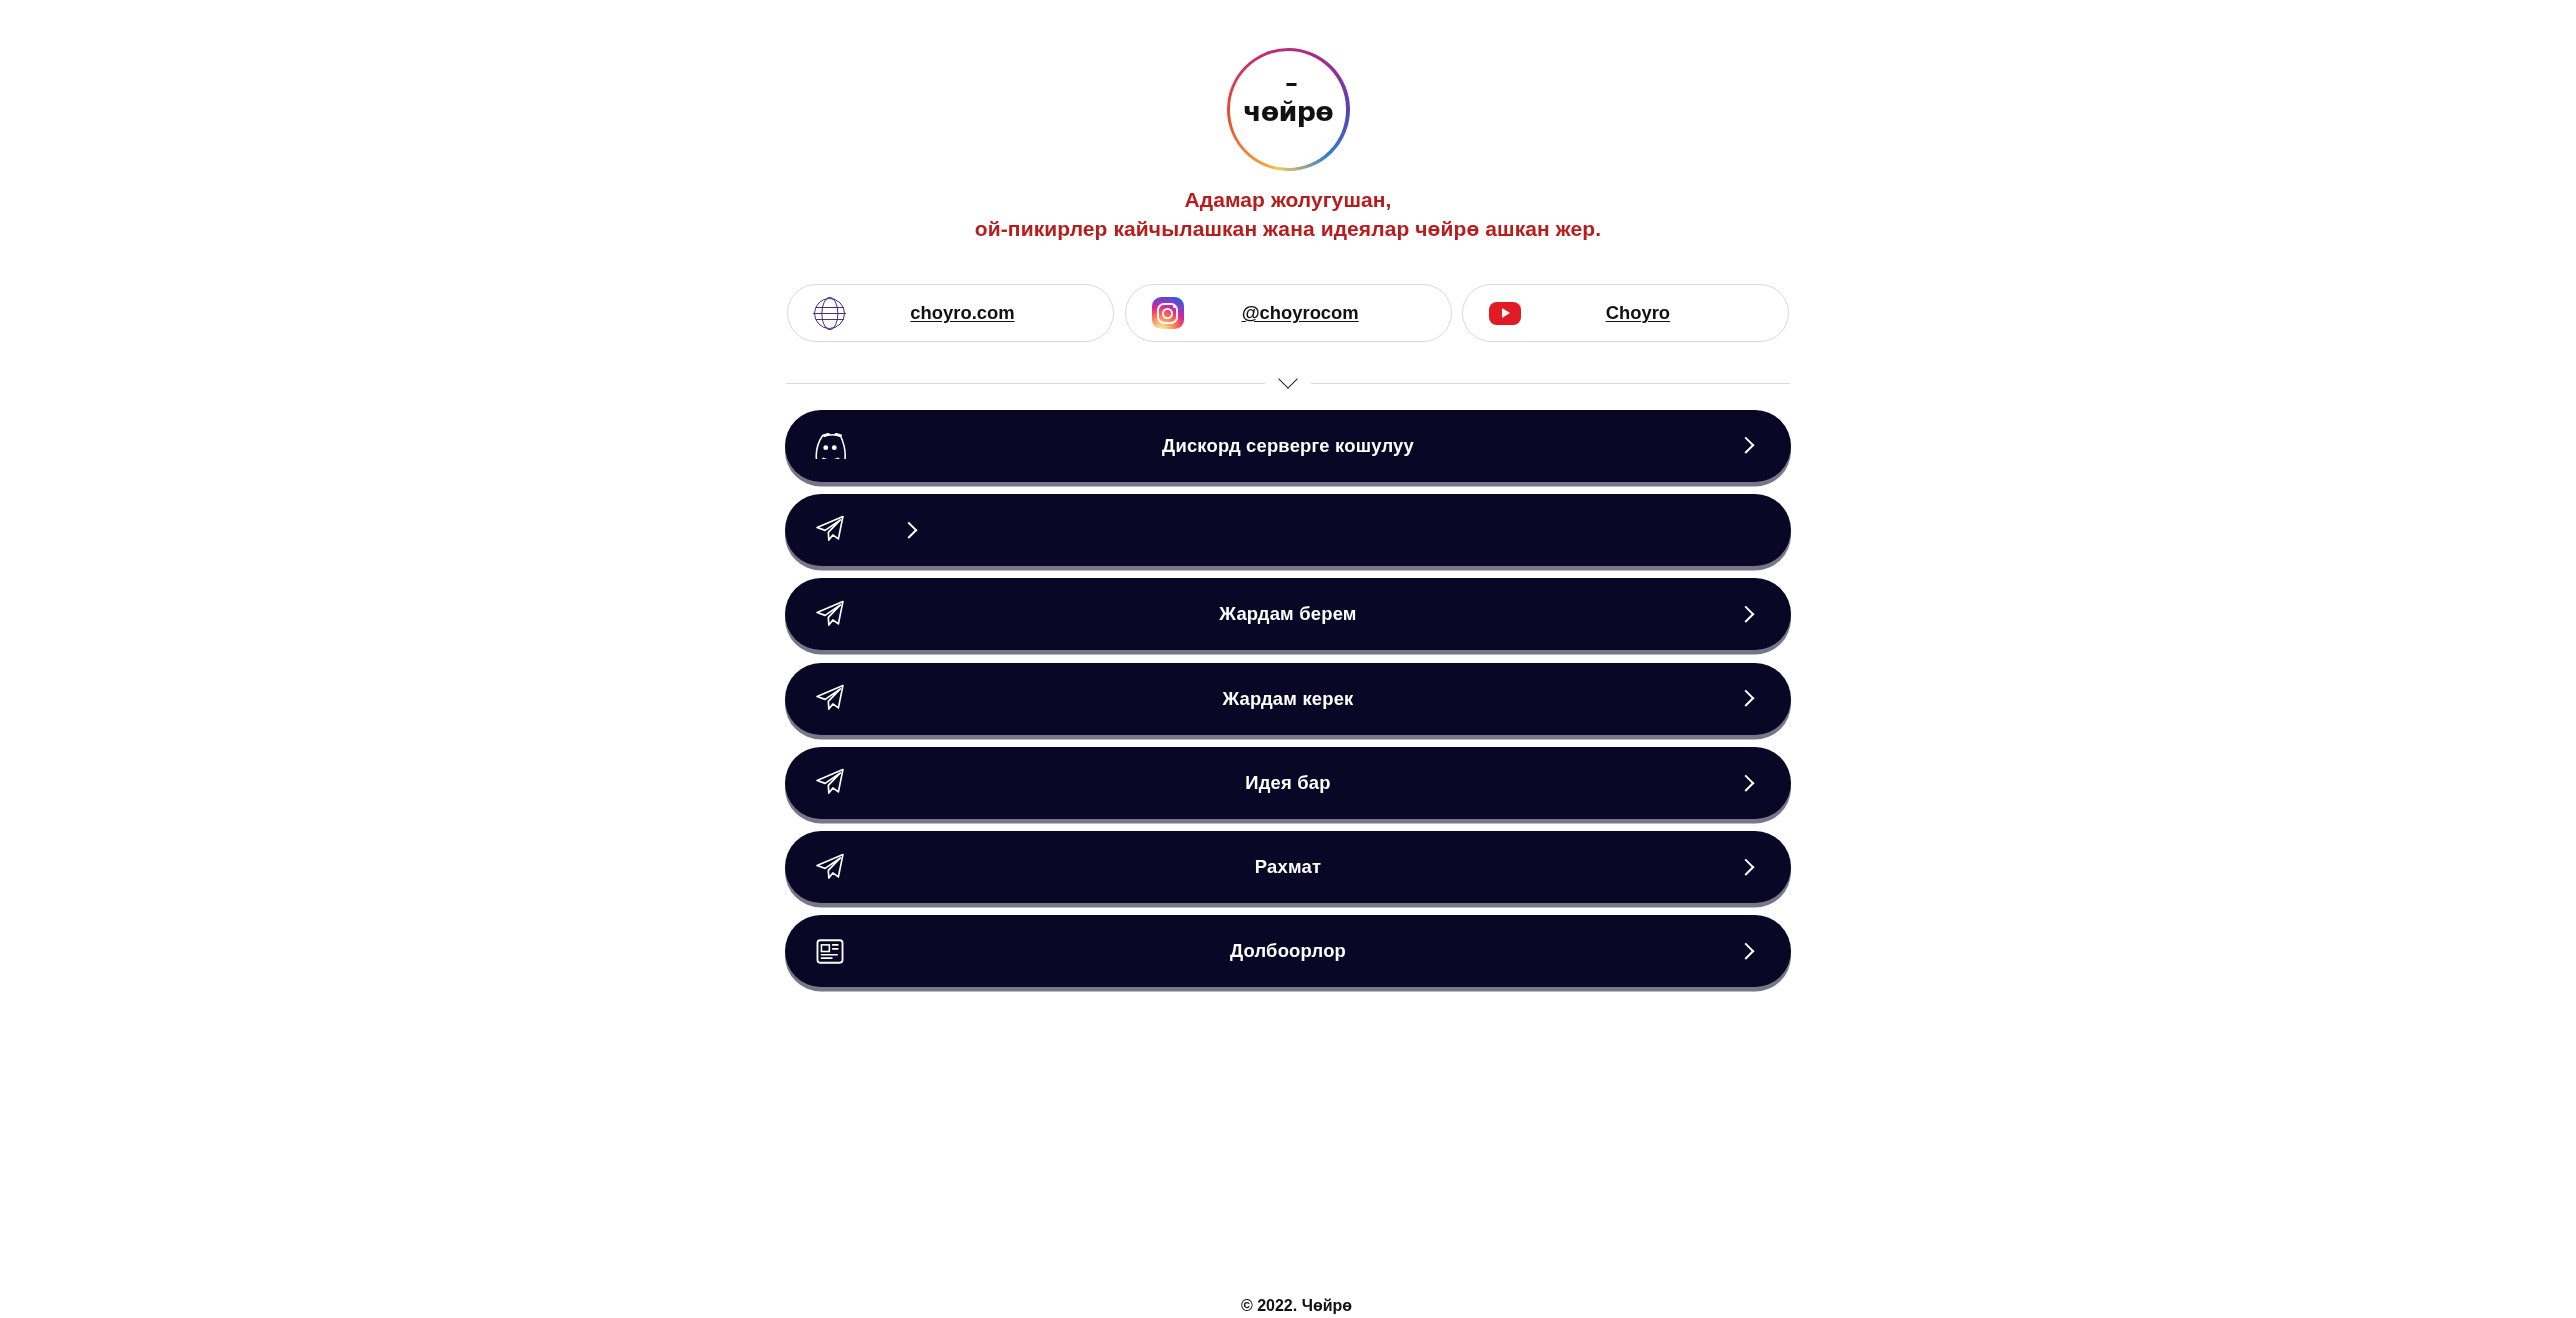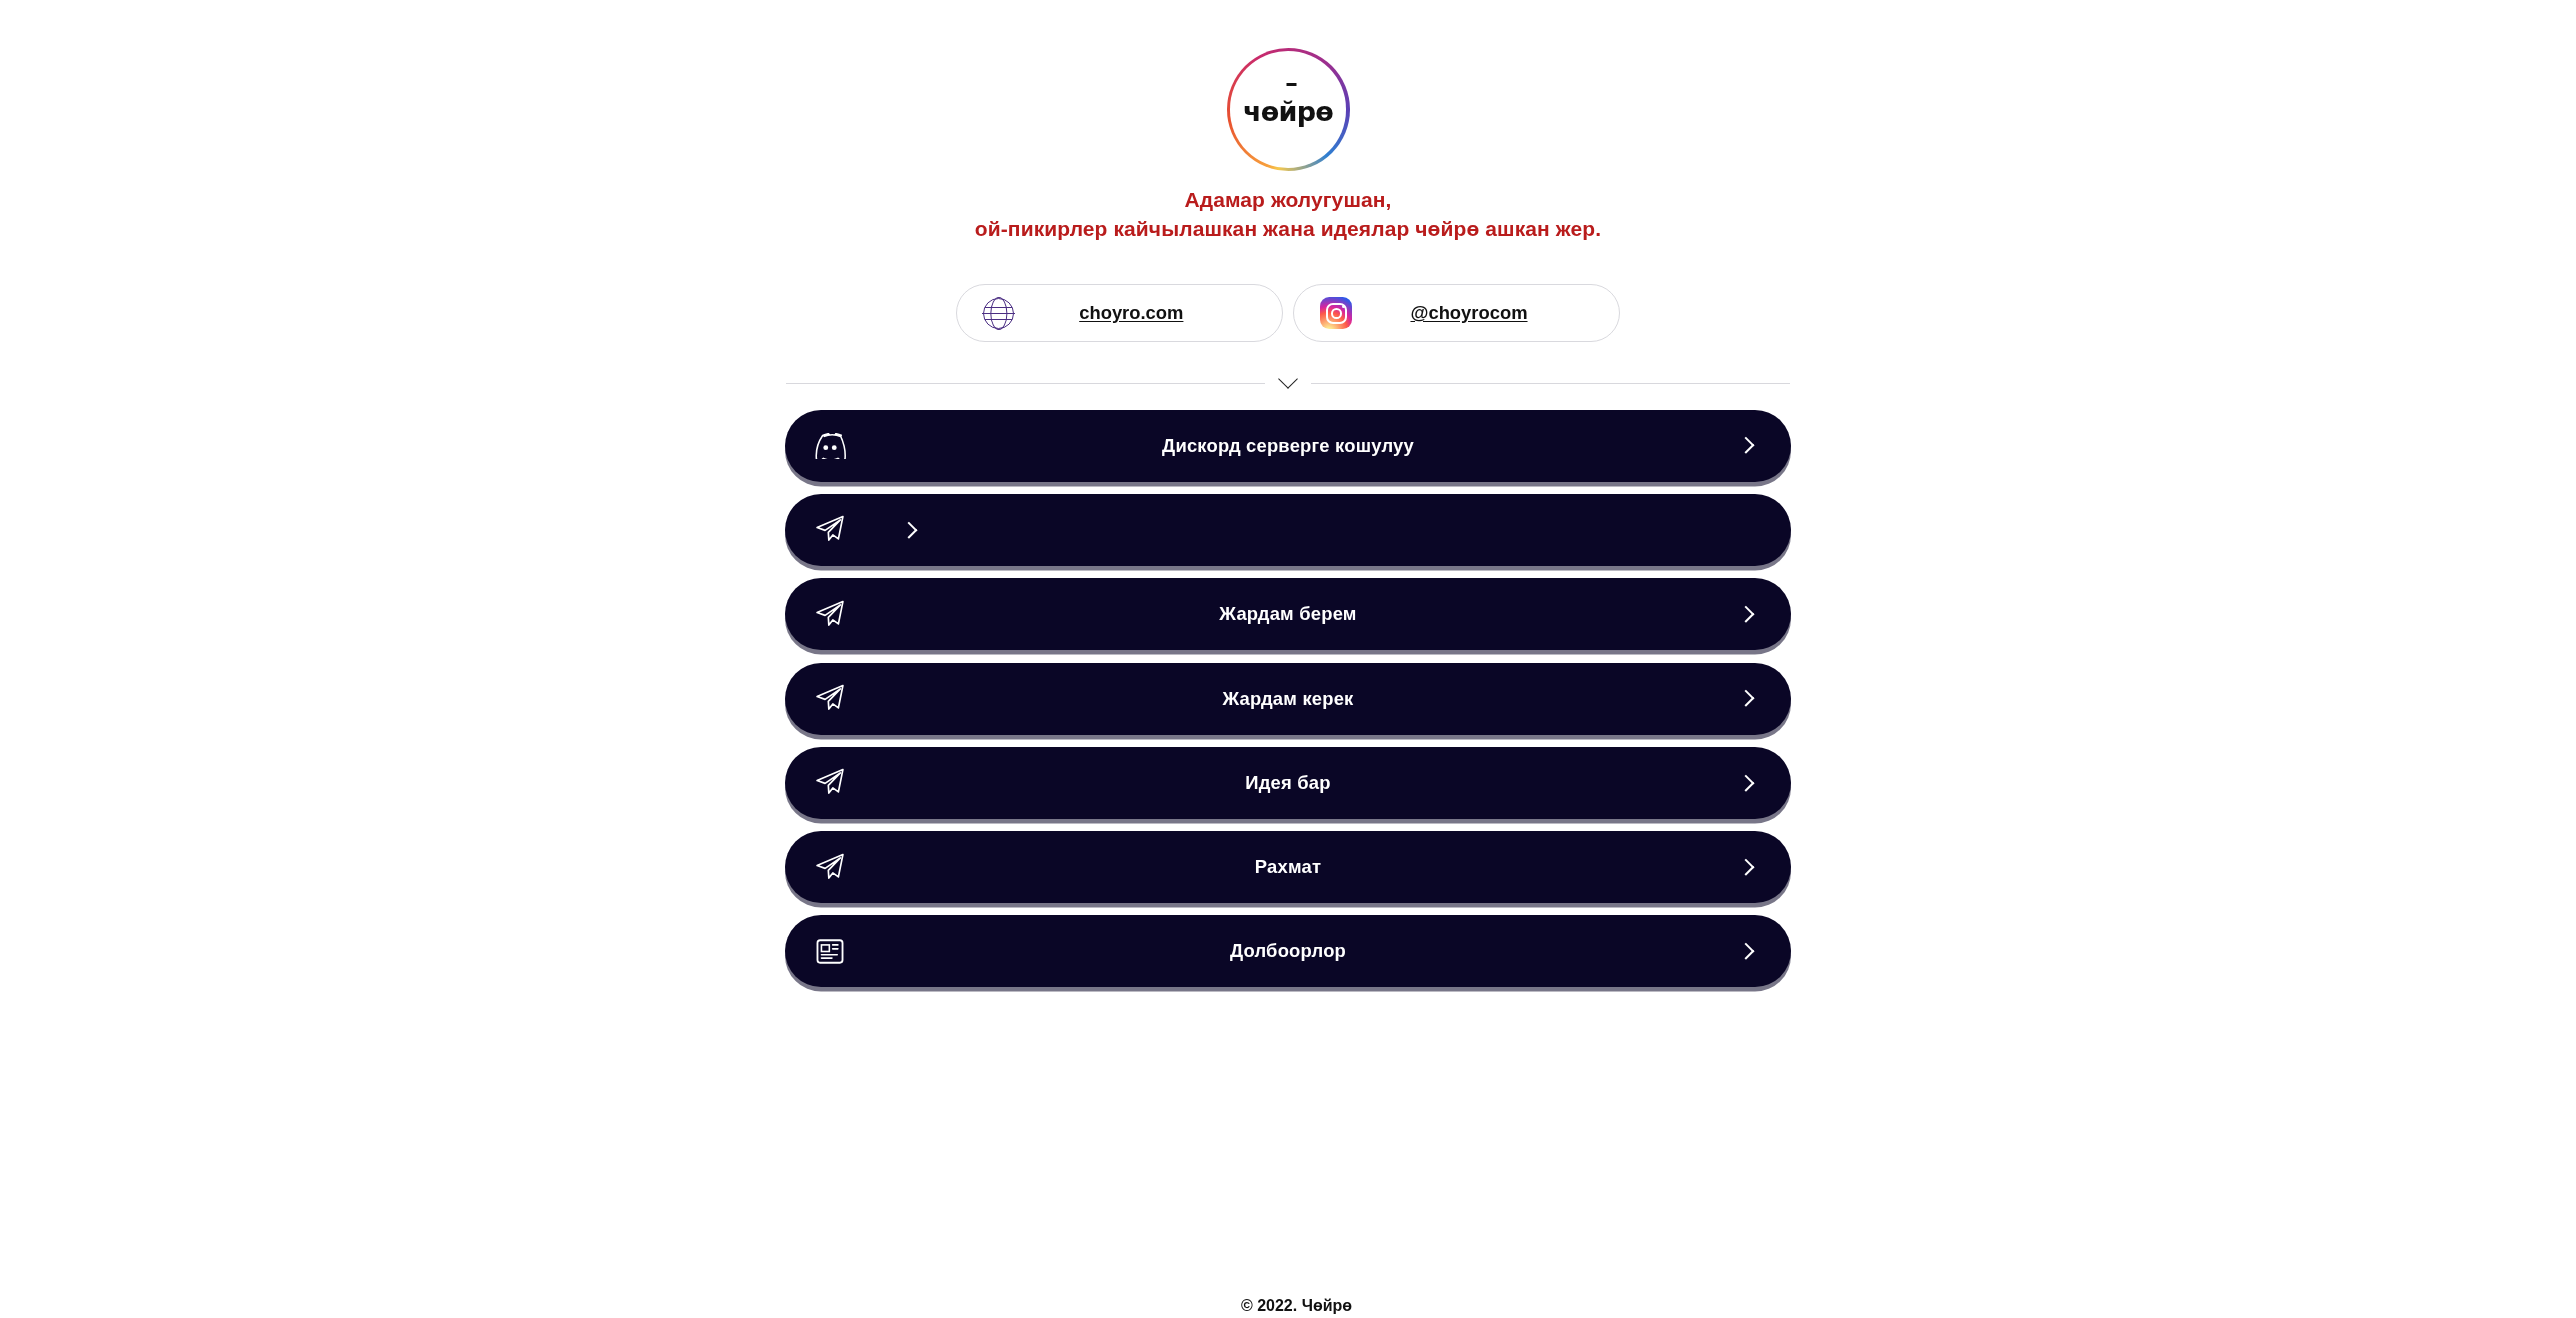--- a/index.html
+++ b/index.html
@@ -335,20 +335,26 @@
       <span class="social-ico">
         <span class="ig">
           <span class="ig-frame"></span>
           <span class="ig-lens"></span>
           <span class="ig-dot"></span>
         </span>
       </span>
       <span class="social-label">@choyrocom</span>
     </div>
 
+    <div class="social-pill">
+      <span class="social-ico">
+        <span class="yt"></span>
+      </span>
+      <span class="social-label">Choyro</span>
+    </div>
 
   </div>
 
   <div class="divider-wrap">
     <div class="divider-line"></div>
     <div class="divider-chev">
       <span class="chev-down"></span>
     </div>
   </div>
 

